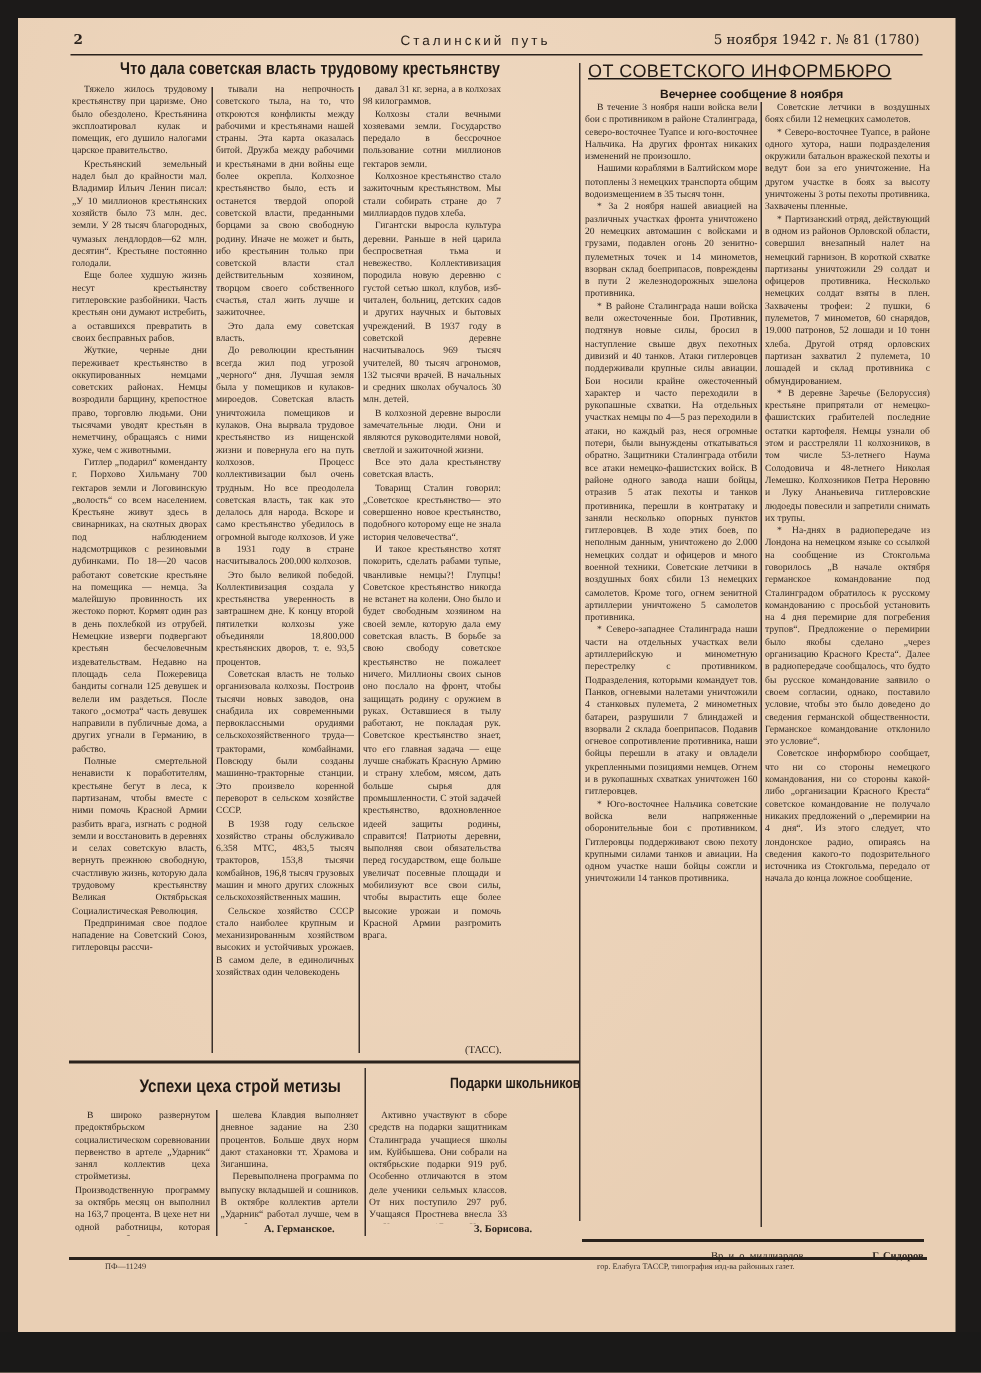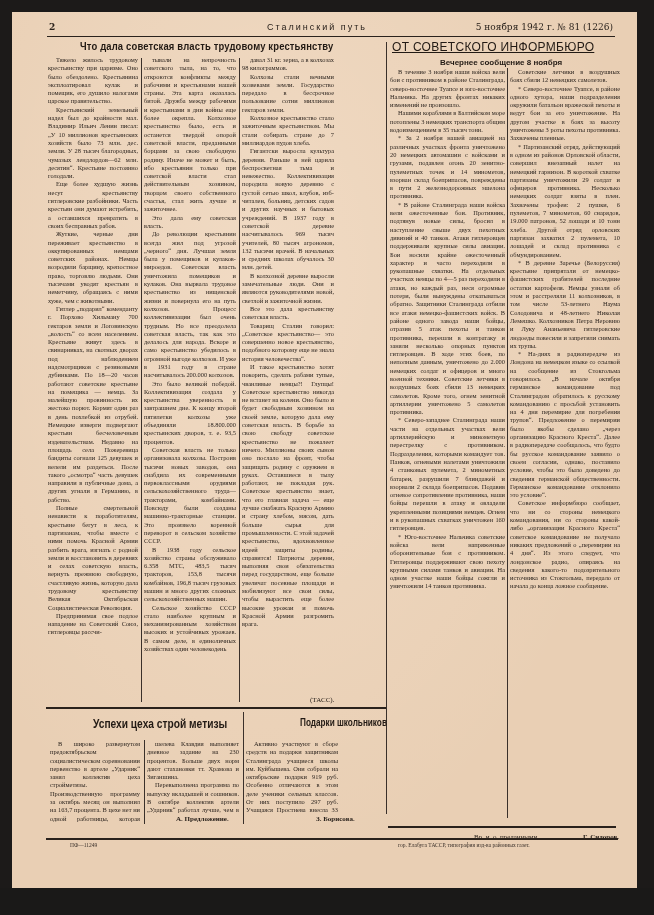--- a/index.html
+++ b/index.html
@@ -39,21 +39,21 @@
   </style>
 </head>
 <body>
 
 <div class="paper"></div>
 <div class="black-bottom"></div>
 
 <div class="masthead">
   <span class="mh-page">2</span>
   <span class="mh-title">Сталинский путь</span>
-  <span class="mh-date">5 ноября 1942 г. № 81 (1226)</span>
+  <span class="mh-date">5 ноября 1942 г. № 81 (1780)</span>
 </div>
 
 <div class="headline h-main">Что дала советская власть трудовому крестьянству</div>
 
 <div class="col" style="left:48px;top:56px;width:90px;height:648px;">
   <p>Тяжело жилось трудовому крестьянству при царизме. Оно было обездолено. Крестьянина эксплоатировал кулак и помещик, его душило налогами царское правительство.</p>
   <p>Крестьянский земельный надел был до крайности мал. Владимир Ильич Ленин писал: „У 10 миллионов крестьянских хозяйств было 73 млн. дес. земли. У 28 тысяч благородных, чумазых лендлордов—62 млн. десятин“. Крестьяне постоянно голодали.</p>
   <p>Еще более худшую жизнь несут крестьянству гитлеровские разбойники. Часть крестьян они думают истребить, а оставшихся превратить в своих бесправных рабов.</p>
   <p>Жуткие, черные дни переживает крестьянство в оккупированных немцами советских районах. Немцы возродили барщину, крепостное право, торговлю людьми. Они тысячами уводят крестьян в неметчину, обращаясь с ними хуже, чем с животными.</p>
   <p>Гитлер „подарил“ коменданту г. Порхово Хильману 700 гектаров земли и Логовинскую „волость“ со всем населением. Крестьяне живут здесь в свинарниках, на скотных дворах под наблюдением надсмотрщиков с резиновыми дубинками. По 18—20 часов работают советские крестьяне на помещика — немца. За малейшую провинность их жестоко порют. Кормят один раз в день похлебкой из отрубей. Немецкие изверги подвергают крестьян бесчеловечным издевательствам. Недавно на площадь села Пожеревица бандиты согнали 125 девушек и велели им раздеться. После такого „осмотра“ часть девушек направили в публичные дома, а других угнали в Германию, в рабство.</p>
@@ -112,28 +112,28 @@
 
 <div class="headline h-cex">Успехи цеха строй метизы</div>
 <div class="col" style="left:50px;top:740px;width:90px;height:84px;">
   <p>В широко развернутом предоктябрьском социалистическом соревновании первенство в артеле „Ударник“ занял коллектив цеха стройметизы. Производственную программу за октябрь месяц он выполнил на 163,7 процента. В цехе нет ни одной работницы, которая выполняла бы в день меньше полторы нормы. Лучшая стахановка Ко-</p>
 </div>
 <div class="vr" style="left:144px;top:740px;height:84px;"></div>
 <div class="col" style="left:147px;top:740px;width:92px;height:76px;">
   <p>шелева Клавдия выполняет дневное задание на 230 процентов. Больше двух норм дают стахановки тт. Храмова и Зиганшина.</p>
   <p>Перевыполнена программа по выпуску вкладышей и сошников. В октябре коллектив артели „Ударник“ работал лучше, чем в сентябре.</p>
 </div>
-<div class="sig" style="left:176px;top:815px;">А. Предложение.</div>
+<div class="sig" style="left:176px;top:815px;">А. Германское.</div>
 <div class="vr" style="left:243px;top:712px;height:112px;"></div>
 
 <div class="headline h-gifts">Подарки школьников</div>
 <div class="col" style="left:246px;top:740px;width:92px;height:76px;">
   <p>Активно участвуют в сборе средств на подарки защитникам Сталинграда учащиеся школы им. Куйбышева. Они собрали на октябрьские подарки 919 руб. Особенно отличаются в этом деле ученики сельмых классов. От них поступило 297 руб. Учащаяся Простнева внесла 33 р., Казанская—17 р. и Куликова—14 р.</p>
 </div>
 <div class="sig" style="left:316px;top:815px;">З. Борисова.</div>
 
 <div class="editor">
-  <span>Вр. и. о. преданными</span>
+  <span>Вр. и. о. миллиардов</span>
   <b>Г. Сидоров.</b>
 </div>
 <div class="hr" style="left:46px;top:838px;width:572px;"></div>
 <div class="footer" style="left:70px;top:842px;">ПФ—11249</div>
 <div class="footer" style="left:398px;top:842px;">гор. Елабуга ТАССР, типография изд-ва районных газет.</div>
 
 </body></html>

